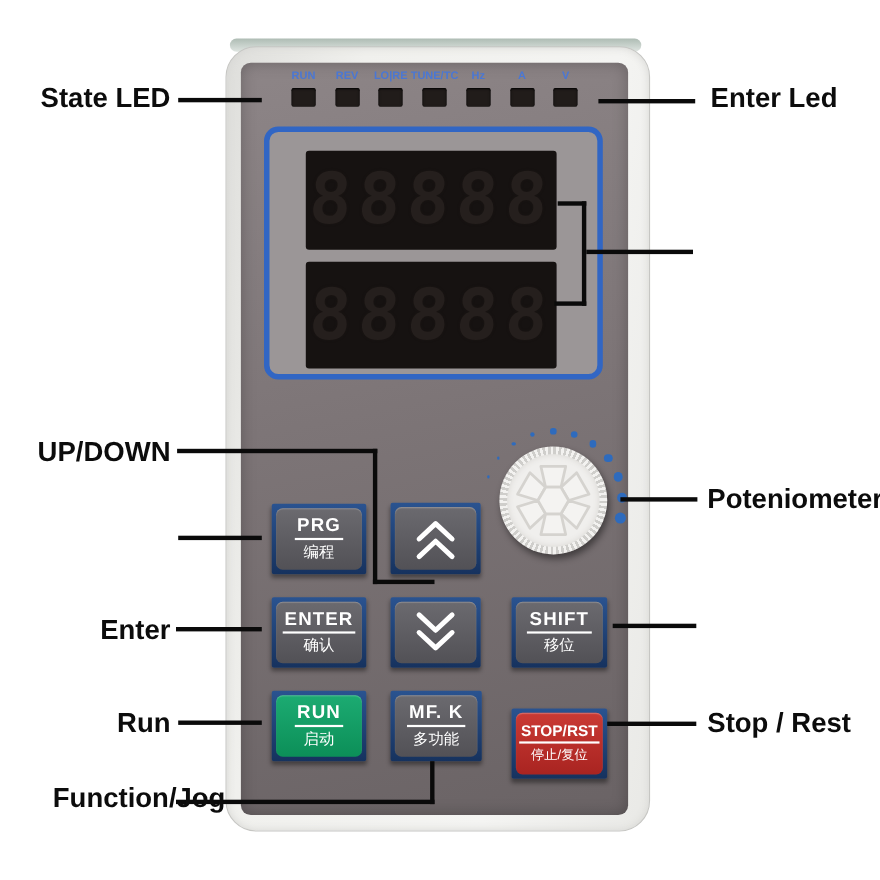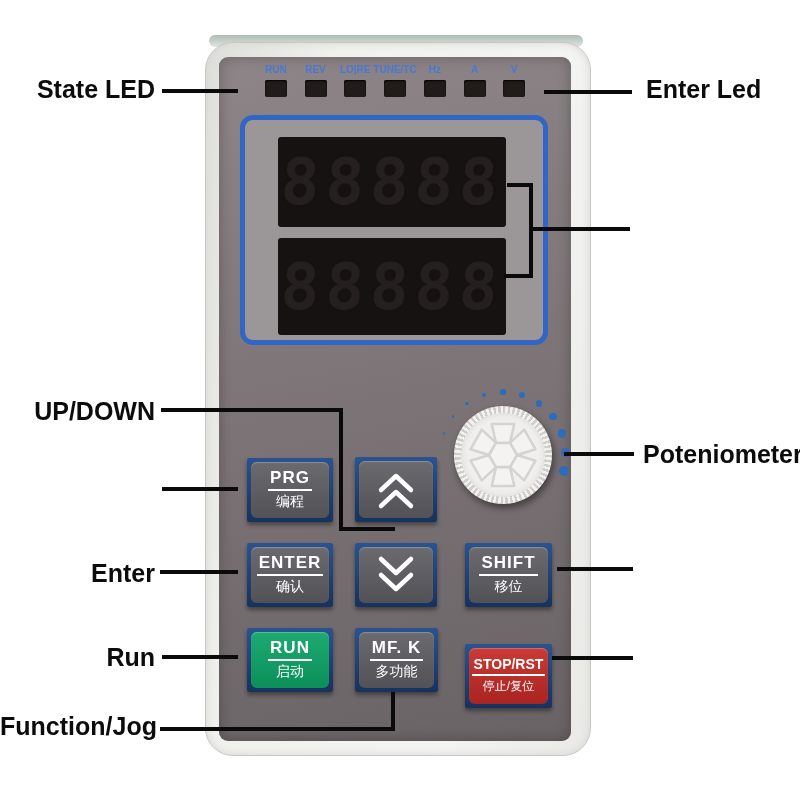--- a/index.html
+++ b/index.html
@@ -225,15 +225,16 @@
   <div class="line" style="left:552px;top:656px;width:81px;height:4px;"></div>
   <div class="line" style="left:160px;top:727px;width:235px;height:4px;"></div>
   <div class="line" style="left:391px;top:692px;width:4px;height:39px;"></div>
 
   <div class="ann center" style="left:0px;top:74px;width:155px;">State LED</div>
   <div class="ann" style="left:646px;top:74px;width:154px;">Enter Led</div>
   <div class="ann center" style="left:0px;top:396px;width:155px;">UP/DOWN</div>
   <div class="ann" style="left:643px;top:439px;width:157px;">Poteniometer</div>
   <div class="ann center" style="left:0px;top:558px;width:155px;">Enter</div>
   <div class="ann center" style="left:0px;top:642px;width:155px;">Run</div>
-  <div class="ann center" style="left:0px;top:711px;width:156px;">Function/Jog</div>
+  <div class="ann" style="left:643px;top:642px;width:157px;">Stop / Rest</div>
+  <div class="ann center" style="left:0px;top:711px;width:156px;padding-left:48px;">Function/Jog</div>
 
 </div>
 
 </body></html>

